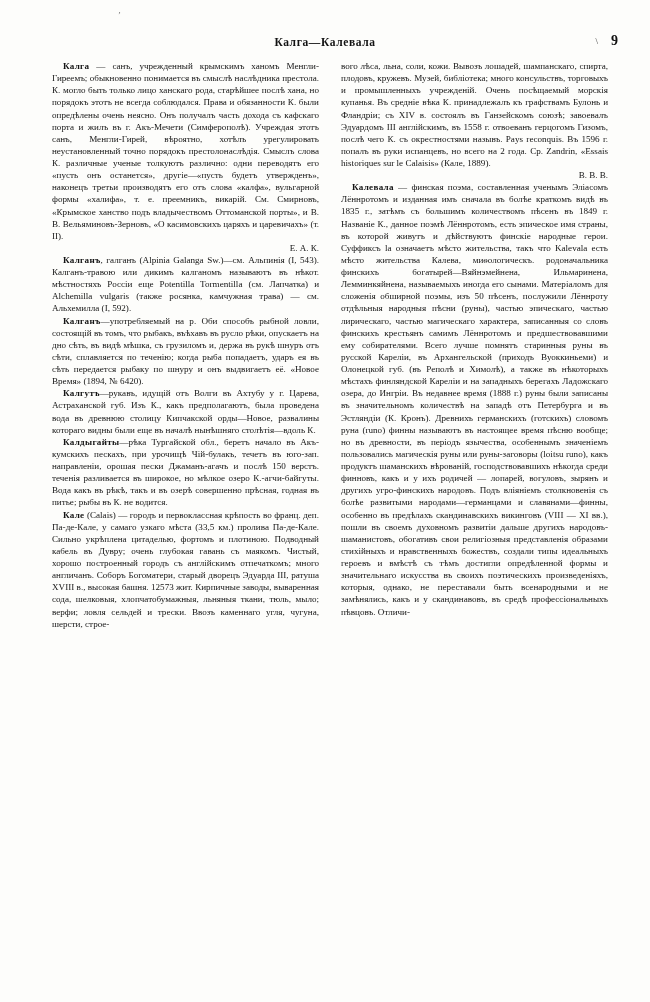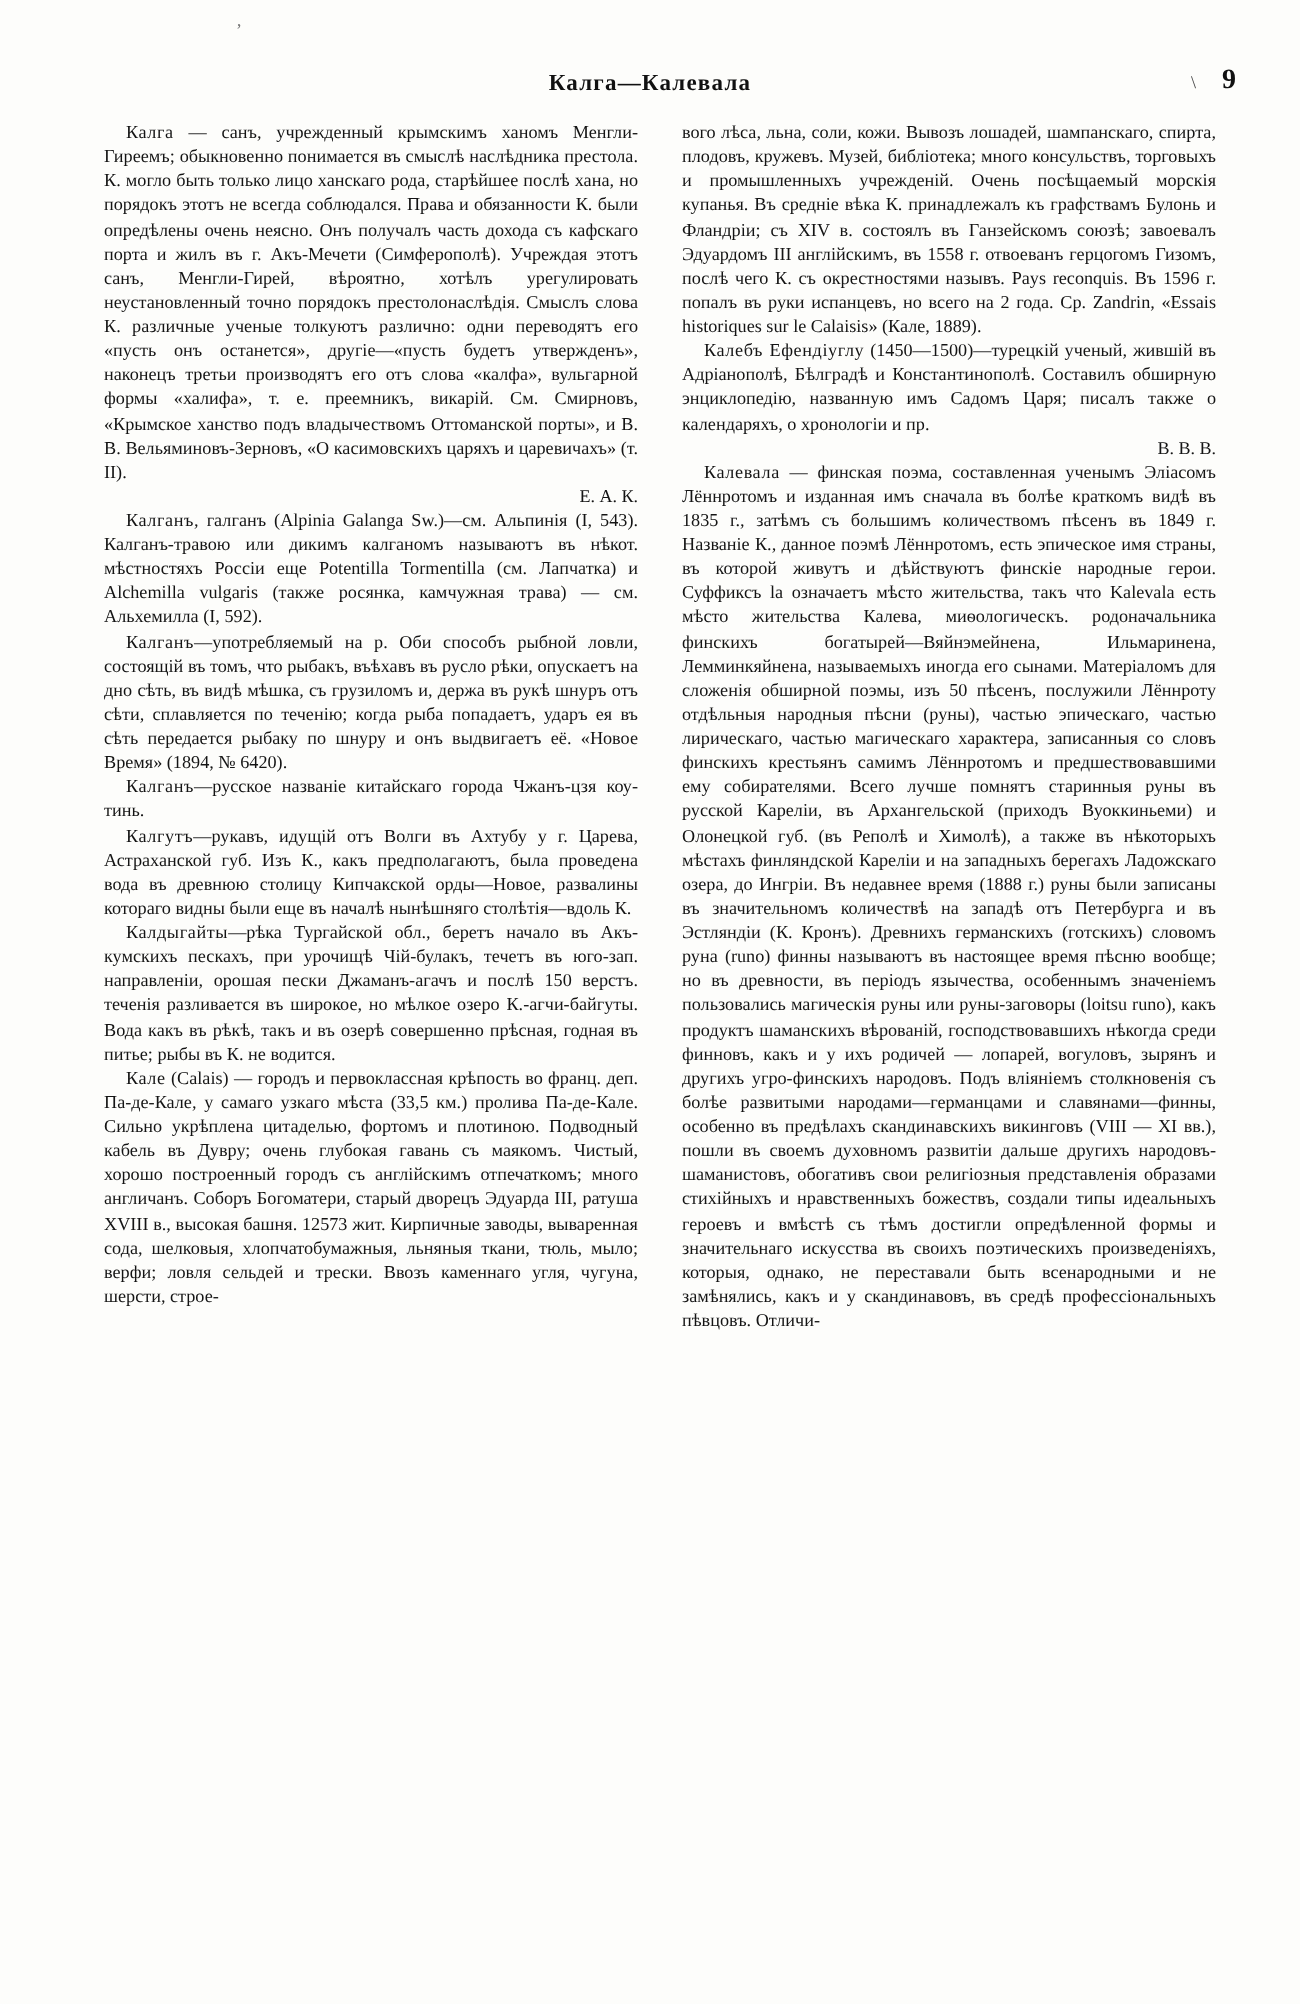--- a/index.html
+++ b/index.html
@@ -72,21 +72,21 @@
     text-align: justify;
     text-justify: inter-word;
     hyphens: manual;
     color: #141414;
   }
   .col p {
     margin: 0;
     text-indent: 11px;
   }
   .entry-word {
-    font-weight: normal;
+    font-weight: bold;
     letter-spacing: 0.3px;
   }
   .sig {
     display: block;
     text-align: right;
     font-size: 9px;
     margin-top: 0px;
   }
 </style>
 </head>
@@ -103,33 +103,31 @@
   <div class="columns">
 
     <div class="col">
       <p><span class="entry-word">Калга</span><span> — санъ, учрежденный крымскимъ ханомъ Менгли-Гиреемъ; обыкновенно понимается въ смыслѣ наслѣдника престола. К. могло быть только лицо ханскаго рода, старѣйшее послѣ хана, но порядокъ этотъ не всегда соблюдался. Права и обязанности К. были опредѣлены очень неясно. Онъ получалъ часть дохода съ кафскаго порта и жилъ въ г. Акъ-Мечети (Симферополѣ). Учреждая этотъ санъ, Менгли-Гирей, вѣроятно, хотѣлъ урегулировать неустановленный точно порядокъ престолонаслѣдія. Смыслъ слова К. различные ученые толкуютъ различно: одни переводятъ его «пусть онъ останется», другіе—«пусть будетъ утвержденъ», наконецъ третьи производятъ его отъ слова «калфа», вульгарной формы «халифа», т. е. преемникъ, викарій. См. Смирновъ, «Крымское ханство подъ владычествомъ Оттоманской порты», и В. В. Вельяминовъ-Зерновъ, «О касимовскихъ царяхъ и царевичахъ» (т. II).</span></p>
       <p class="sig">Е. А. К.</p>
 
       <p><span class="entry-word">Калганъ</span><span>, галганъ (Alpinia Galanga Sw.)—см. Альпинія (I, 543). Калганъ-травою или дикимъ калганомъ называютъ въ нѣкот. мѣстностяхъ Россіи еще Potentilla Tormentilla (см. Лапчатка) и Alchemilla vulgaris (также росянка, камчужная трава) — см. Альхемилла (I, 592).</span></p>
 
       <p><span class="entry-word">Калганъ</span><span>—употребляемый на р. Оби способъ рыбной ловли, состоящій въ томъ, что рыбакъ, въѣхавъ въ русло рѣки, опускаетъ на дно сѣть, въ видѣ мѣшка, съ грузиломъ и, держа въ рукѣ шнуръ отъ сѣти, сплавляется по теченію; когда рыба попадаетъ, ударъ ея въ сѣть передается рыбаку по шнуру и онъ выдвигаетъ её. «Новое Время» (1894, № 6420).</span></p>
 
-      <p><span class="entry-word">Калганъ</span><span>—русское названіе китайскаго города Чжанъ-цзя коу-тинь.</span></p>
 
       <p><span class="entry-word">Калгутъ</span><span>—рукавъ, идущій отъ Волги въ Ахтубу у г. Царева, Астраханской губ. Изъ К., какъ предполагаютъ, была проведена вода въ древнюю столицу Кипчакской орды—Новое, развалины котораго видны были еще въ началѣ нынѣшняго столѣтія—вдоль К.</span></p>
 
 
       <p><span class="entry-word">Калдыгайты</span><span>—рѣка Тургайской обл., беретъ начало въ Акъ-кумскихъ пескахъ, при урочищѣ Чій-булакъ, течетъ въ юго-зап. направленіи, орошая пески Джаманъ-агачъ и послѣ 150 верстъ. теченія разливается въ широкое, но мѣлкое озеро К.-агчи-байгуты. Вода какъ въ рѣкѣ, такъ и въ озерѣ совершенно прѣсная, годная въ питье; рыбы въ К. не водится.</span></p>
 
       <p><span class="entry-word">Кале</span><span> (Calais) — городъ и первоклассная крѣпость во франц. деп. Па-де-Кале, у самаго узкаго мѣста (33,5 км.) пролива Па-де-Кале. Сильно укрѣплена цитаделью, фортомъ и плотиною. Подводный кабель въ Дувру; очень глубокая гавань съ маякомъ. Чистый, хорошо построенный городъ съ англійскимъ отпечаткомъ; много англичанъ. Соборъ Богоматери, старый дворецъ Эдуарда III, ратуша XVIII в., высокая башня. 12573 жит. Кирпичные заводы, вываренная сода, шелковыя, хлопчатобумажныя, льняныя ткани, тюль, мыло; верфи; ловля сельдей и трески. Ввозъ каменнаго угля, чугуна, шерсти, строе-</span></p>
     </div>
 
     <div class="col">
       <p style="text-indent:0"><span>вого лѣса, льна, соли, кожи. Вывозъ лошадей, шампанскаго, спирта, плодовъ, кружевъ. Музей, библіотека; много консульствъ, торговыхъ и промышленныхъ учрежденій. Очень посѣщаемый морскія купанья. Въ средніе вѣка К. принадлежалъ къ графствамъ Булонь и Фландріи; съ XIV в. состоялъ въ Ганзейскомъ союзѣ; завоевалъ Эдуардомъ III англійскимъ, въ 1558 г. отвоеванъ герцогомъ Гизомъ, послѣ чего К. съ окрестностями назывъ. Pays reconquis. Въ 1596 г. попалъ въ руки испанцевъ, но всего на 2 года. Ср. Zandrin, «Essais historiques sur le Calaisis» (Кале, 1889).</span></p>
 
-      <p><span class="entry-word">Калебъ Ефендіуглу</span><span> (1450—1500)—турецкій ученый, жившій въ Адріанополѣ, Бѣлградѣ и Константинополѣ. Составилъ обширную энциклопедію, названную имъ Садомъ Царя; писалъ также о календаряхъ, о хронологіи и пр.</span></p>
       <p class="sig">В. В. В.</p>
 
       <p><span class="entry-word">Калевала</span><span> — финская поэма, составленная ученымъ Эліасомъ Лённротомъ и изданная имъ сначала въ болѣе краткомъ видѣ въ 1835 г., затѣмъ съ большимъ количествомъ пѣсенъ въ 1849 г. Названіе К., данное поэмѣ Лённротомъ, есть эпическое имя страны, въ которой живутъ и дѣйствуютъ финскіе народные герои. Суффиксъ la означаетъ мѣсто жительства, такъ что Kalevala есть мѣсто жительства Калева, миѳологическъ. родоначальника финскихъ богатырей—Вяйнэмейнена, Ильмаринена, Лемминкяйнена, называемыхъ иногда его сынами. Матеріаломъ для сложенія обширной поэмы, изъ 50 пѣсенъ, послужили Лённроту отдѣльныя народныя пѣсни (руны), частью эпическаго, частью лирическаго, частью магическаго характера, записанныя со словъ финскихъ крестьянъ самимъ Лённротомъ и предшествовавшими ему собирателями. Всего лучше помнятъ старинныя руны въ русской Кареліи, въ Архангельской (приходъ Вуоккиньеми) и Олонецкой губ. (въ Реполѣ и Химолѣ), а также въ нѣкоторыхъ мѣстахъ финляндской Кареліи и на западныхъ берегахъ Ладожскаго озера, до Ингріи. Въ недавнее время (1888 г.) руны были записаны въ значительномъ количествѣ на западѣ отъ Петербурга и въ Эстляндіи (К. Кронъ). Древнихъ германскихъ (готскихъ) словомъ руна (runo) финны называютъ въ настоящее время пѣсню вообще; но въ древности, въ періодъ язычества, особеннымъ значеніемъ пользовались магическія руны или руны-заговоры (loitsu runo), какъ продуктъ шаманскихъ вѣрованій, господствовавшихъ нѣкогда среди финновъ, какъ и у ихъ родичей — лопарей, вогуловъ, зырянъ и другихъ угро-финскихъ народовъ. Подъ вліяніемъ столкновенія съ болѣе развитыми народами—германцами и славянами—финны, особенно въ предѣлахъ скандинавскихъ викинговъ (VIII — XI вв.), пошли въ своемъ духовномъ развитіи дальше другихъ народовъ-шаманистовъ, обогативъ свои религіозныя представленія образами стихійныхъ и нравственныхъ божествъ, создали типы идеальныхъ героевъ и вмѣстѣ съ тѣмъ достигли опредѣленной формы и значительнаго искусства въ своихъ поэтическихъ произведеніяхъ, которыя, однако, не переставали быть всенародными и не замѣнялись, какъ и у скандинавовъ, въ средѣ профессіональныхъ пѣвцовъ. Отличи-</span></p>
     </div>
 
   </div>
 </div>
 
 </body></html>

